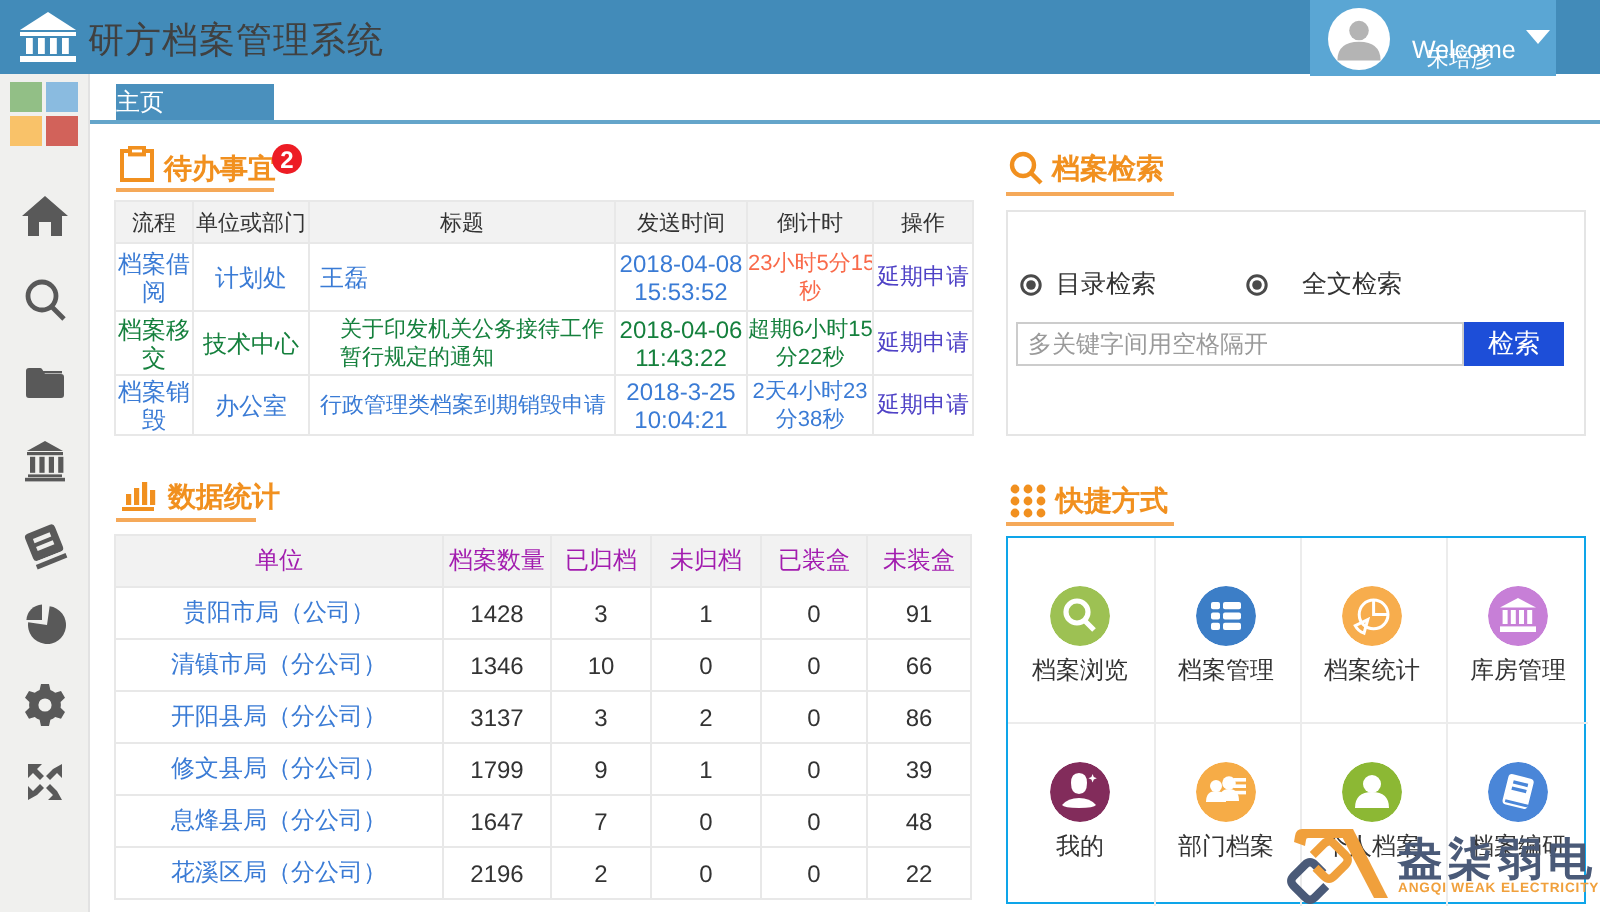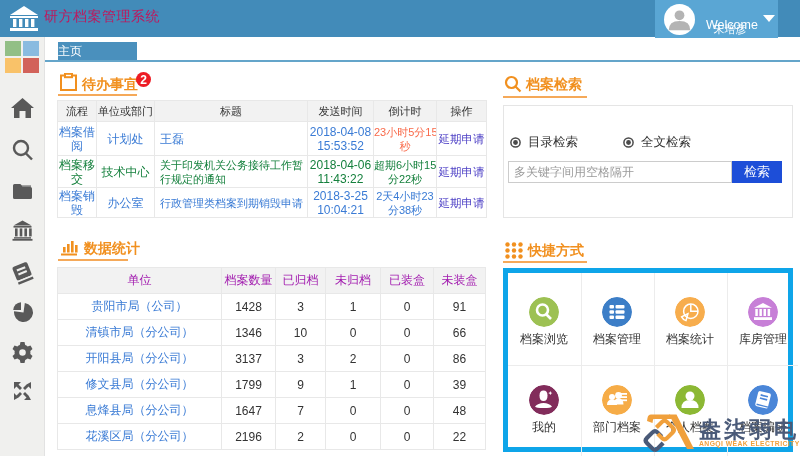--- a/index.html
+++ b/index.html
@@ -44,21 +44,21 @@
 #t2{left:57px;top:267px;width:429px;}
 #t2 th,#t2 td{border:1px solid #e8e8e8;text-align:center;}
 #t2 th{background:#f2f2f2;font-weight:normal;color:#a21caf;height:26px;}
 #t2 td{height:26px;color:#333;}
 #t2 td.blue{color:#3a7bd5;}
 
 #searchbox{left:503px;top:105px;width:290px;height:113px;border:1px solid #e5e5e5;}
 #inp{left:508px;top:161px;width:224px;height:22px;border:1px solid #ccc;color:#9a9a9a;font-size:12px;line-height:20px;padding-left:5px;}
 #btn{left:732px;top:161px;width:50px;height:22px;background:#1d4ed8;color:#fff;font-size:13px;text-align:center;line-height:22px;}
 
-#grid{left:503px;top:268px;width:290px;height:184px;border:5px solid #0ea5e9;}
+#grid{left:503px;top:268px;width:290px;height:184px;border:1px solid #0ea5e9;}
 .gcell{position:absolute;width:72px;height:91px;text-align:center;}
 .gcircle{position:absolute;left:50%;margin-left:-15px;top:24px;width:30px;height:30px;border-radius:50%;}
 .glabel{position:absolute;width:100%;top:58px;font-size:12px;color:#333;}
 .gv{position:absolute;top:0;width:1px;height:184px;background:#ececec;}
 .gh{position:absolute;left:0;top:92px;width:290px;height:1px;background:#ececec;}
 </style>
 </head>
 <body>
 <div id="wrap">
 
@@ -67,21 +67,21 @@
     <g fill="#fff">
       <path d="M15 0 L29 9 L1 9 Z"></path>
       <rect x="1" y="10" width="28" height="2"></rect>
       <rect x="4" y="13" width="3.4" height="8"></rect>
       <rect x="10" y="13" width="3.4" height="8"></rect>
       <rect x="16" y="13" width="3.4" height="8"></rect>
       <rect x="22" y="13" width="3.4" height="8"></rect>
       <rect x="1" y="22" width="28" height="3"></rect>
     </g>
   </svg>
-  <div class="abs title" style="left:44px;top:8px;color:#be185d;font-size:14px;letter-spacing:0.5px;">研方档案管理系统</div>
+  <div class="abs title" style="left:44px;top:8px;color:#404040;font-size:18px;letter-spacing:0.5px;">研方档案管理系统</div>
   <div class="abs" id="welc">
     <div class="abs" id="avatar">
       <svg width="31" height="31" viewBox="0 0 33 33">
           <circle cx="16.5" cy="12" r="5.2" fill="#b4b4b4"></circle>
           <path d="M5 28 q0 -10 11.5 -10 q11.5 0 11.5 10 Z" fill="#b4b4b4"></path>
         </svg>
     </div>
     <div class="abs w1">Welcome</div>
     <div class="abs w2">宋培彦</div>
     <div class="abs tri"></div>
@@ -188,21 +188,21 @@
           <td class="blue">档案借阅</td>
           <td class="blue">计划处</td>
           <td class="blue" style="text-align:left;padding-left:5px">王磊</td>
           <td class="blue">2018-04-08 15:53:52</td>
           <td class="org" style="font-size:11px;white-space:nowrap">23小时5分15<br>秒</td>
           <td class="vio">延期申请</td>
         </tr>
     <tr style="height:32px">
           <td class="red">档案移交</td>
           <td class="red">技术中心</td>
-          <td class="red" style="text-align:left;padding-left:5px;font-size:11px">关于印发机关公务接待工作暂行规定的通知</td>
+          <td class="red" style="text-align:left;padding-left:15px;font-size:11px">关于印发机关公务接待工作暂行规定的通知</td>
           <td class="red">2018-04-06 11:43:22</td>
           <td class="red" style="font-size:11px;white-space:nowrap">超期6小时15<br>分22秒</td>
           <td class="vio">延期申请</td>
         </tr>
     <tr style="height:30px">
           <td class="blue">档案销毁</td>
           <td class="blue">办公室</td>
           <td class="blue" style="text-align:left;padding-left:5px;font-size:11px;white-space:nowrap">行政管理类档案到期销毁申请</td>
           <td class="blue">2018-3-25 10:04:21</td>
           <td class="blue" style="font-size:11px;white-space:nowrap">2天4小时23<br>分38秒</td>
@@ -293,21 +293,21 @@
   <div class="abs sect" style="left:526px;top:76px;">档案检索</div>
   <div class="abs underline" style="left:503px;top:96px;width:84px;"></div>
   <div class="abs" id="searchbox"></div>
   <div class="abs" style="left:510px;top:134px;font-size:12.5px;color:#333;"><svg width="11" height="11" viewBox="0 0 11 11" style="vertical-align:-1.5px">
         <circle cx="5.5" cy="5.5" r="4.6" fill="none" stroke="#4a4a4a" stroke-width="1.5"></circle>
         <circle cx="5.5" cy="5.5" r="2.4" fill="#4a4a4a"></circle>
       </svg><span style="margin-left:7px;">目录检索</span></div>
   <div class="abs" style="left:623px;top:134px;font-size:12.5px;color:#333;"><svg width="11" height="11" viewBox="0 0 11 11" style="vertical-align:-1.5px">
         <circle cx="5.5" cy="5.5" r="4.6" fill="none" stroke="#4a4a4a" stroke-width="1.5"></circle>
         <circle cx="5.5" cy="5.5" r="2.4" fill="#4a4a4a"></circle>
-      </svg><span style="margin-left:7px;">全文检索</span></div>
+      </svg><span style="margin-left:17px;">全文检索</span></div>
   <div class="abs" id="inp">多关键字间用空格隔开</div>
   <div class="abs" id="btn">检索</div>
 
   <div class="abs" style="left:505px;top:242px;width:18px;height:17px;">
     <svg width="18" height="17" viewBox="0 0 18 17">
         <g fill="#f1901f">
           <circle cx="2.5" cy="2.5" r="2.2"></circle>
           <circle cx="9" cy="2.5" r="2.2"></circle>
           <circle cx="15.5" cy="2.5" r="2.2"></circle>
           <circle cx="2.5" cy="8.5" r="2.2"></circle>

